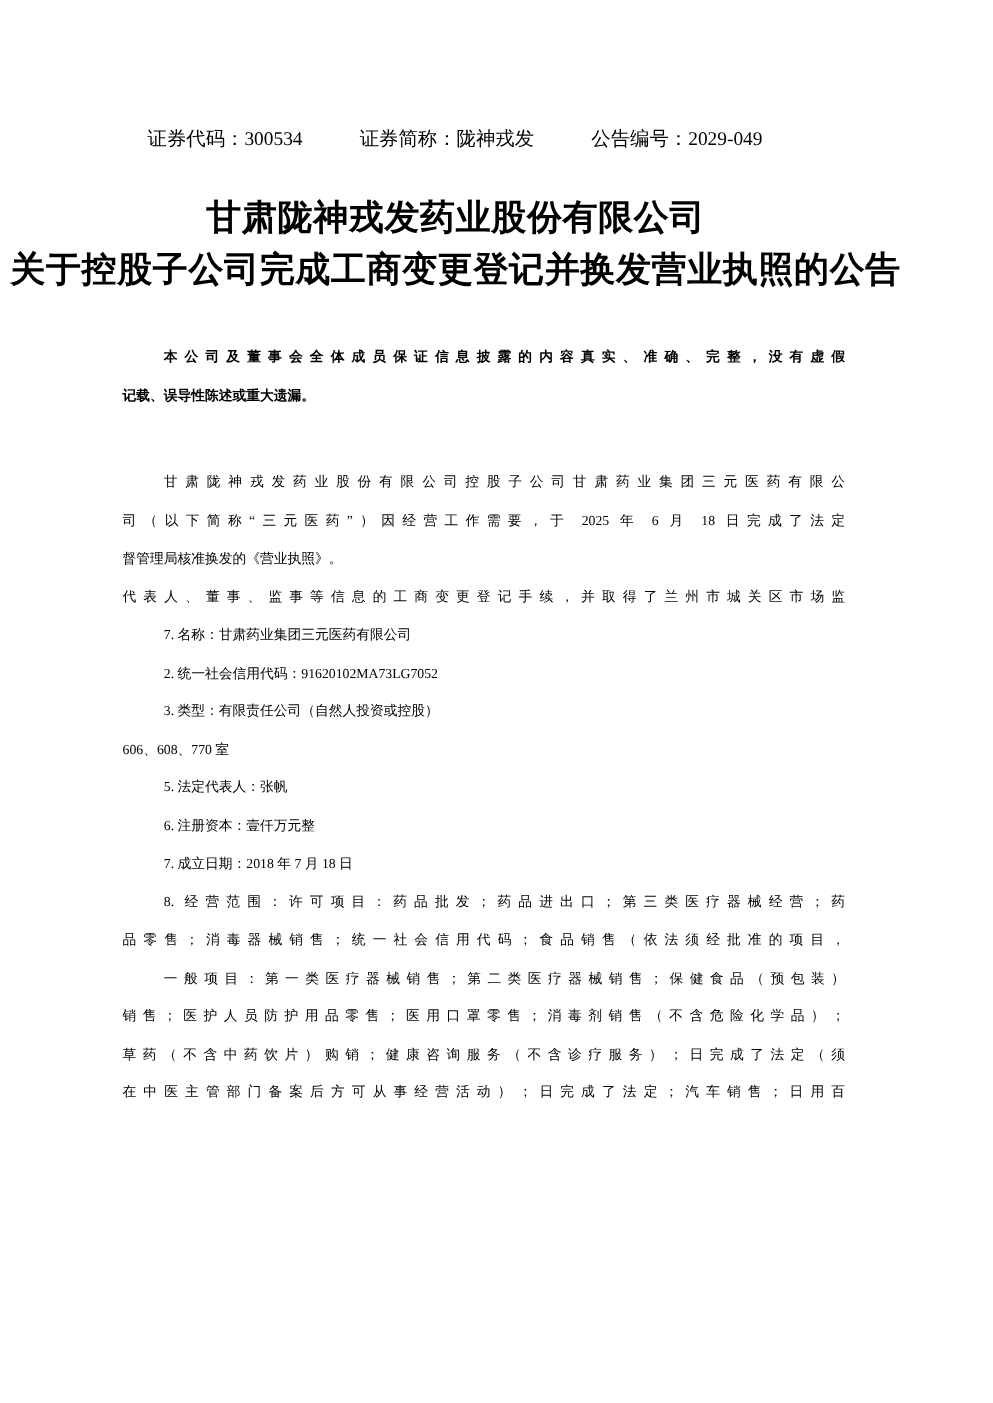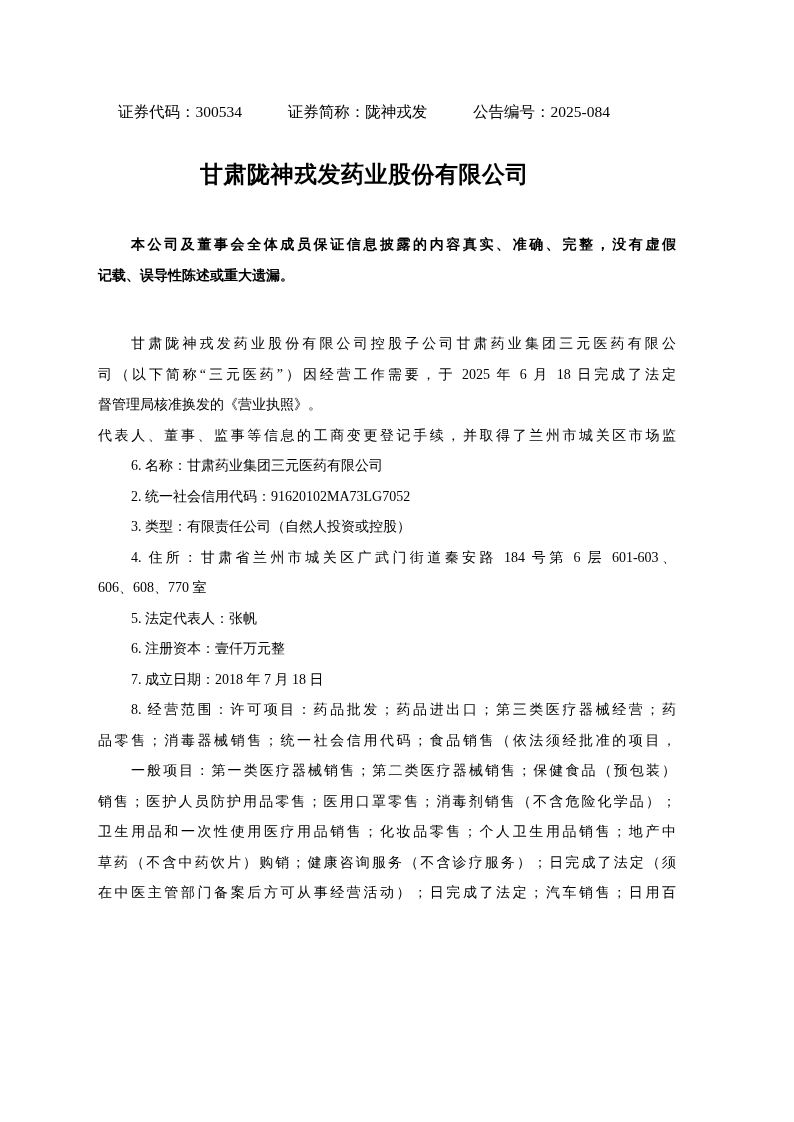--- a/index.html
+++ b/index.html
@@ -20,32 +20,32 @@
     justify-content: space-between;
     font-size: 15.5px;
     line-height: 20px;
     white-space: nowrap;
   }
   .title-block {
     margin-top: 31px;
     text-align: center;
     font-family: "Liberation Sans", "DejaVu Sans", sans-serif;
     font-weight: 700;
-    font-size: 23px;
+    font-size: 28px;
     line-height: 42px;
   }
   .title-line { letter-spacing: 0.5px; }
   .content-block {
     margin-left: 98px;
     width: 578px;
   }
   .disclaimer { margin-top: 34px; }
   .body-text { margin-top: 39px; }
   .line {
-    font-size: 14px;
+    font-size: 11px;
     line-height: 30.5px;
     text-align: left;
     white-space: normal;
   }
   .jfull {
     text-align: justify;
     text-align-last: justify;
     text-justify: inter-ideograph;
   }
   .ind { text-indent: 33px; }
@@ -55,47 +55,46 @@
   }
 </style>
 </head>
 <body>
 
 <div class="page">
 
   <div class="doc-header">
     <span>证券代码：300534</span>
     <span>证券简称：陇神戎发</span>
-    <span>公告编号：2025-084</span>
+    <span>公告编号：2029-049</span>
   </div>
 
   <div class="title-block">
     <div class="title-line">甘肃陇神戎发药业股份有限公司</div>
+    <div class="title-line">关于控股子公司完成工商变更登记并换发营业执照的公告</div>
   </div>
 
   <div class="content-block disclaimer" id="disclaimer">
       <div class="line jfull ind bold">本公司及董事会全体成员保证信息披露的内容真实、准确、完整，没有虚假</div>
       <div class="line bold">记载、误导性陈述或重大遗漏。</div>
     </div>
 
   <div class="content-block body-text" id="docBody">
       <div class="line jfull ind">甘肃陇神戎发药业股份有限公司控股子公司甘肃药业集团三元医药有限公</div>
       <div class="line jfull">司（以下简称“三元医药”）因经营工作需要，于 2025 年 6 月 18 日完成了法定</div>
       <div class="line">督管理局核准换发的《营业执照》。</div>
       <div class="line jfull">代表人、董事、监事等信息的工商变更登记手续，并取得了兰州市城关区市场监</div>
-      <div class="line ind">6. 名称：甘肃药业集团三元医药有限公司</div>
+      <div class="line ind">7. 名称：甘肃药业集团三元医药有限公司</div>
       <div class="line ind">2. 统一社会信用代码：91620102MA73LG7052</div>
       <div class="line ind">3. 类型：有限责任公司（自然人投资或控股）</div>
-      <div class="line jfull ind">4. 住所：甘肃省兰州市城关区广武门街道秦安路 184 号第 6 层 601-603、</div>
       <div class="line">606、608、770 室</div>
       <div class="line ind">5. 法定代表人：张帆</div>
       <div class="line ind">6. 注册资本：壹仟万元整</div>
       <div class="line ind">7. 成立日期：2018 年 7 月 18 日</div>
       <div class="line jfull ind">8. 经营范围：许可项目：药品批发；药品进出口；第三类医疗器械经营；药</div>
       <div class="line jfull">品零售；消毒器械销售；统一社会信用代码；食品销售（依法须经批准的项目，</div>
       <div class="line jfull ind">一般项目：第一类医疗器械销售；第二类医疗器械销售；保健食品（预包装）</div>
       <div class="line jfull">销售；医护人员防护用品零售；医用口罩零售；消毒剂销售（不含危险化学品）；</div>
-      <div class="line jfull">卫生用品和一次性使用医疗用品销售；化妆品零售；个人卫生用品销售；地产中</div>
       <div class="line jfull">草药（不含中药饮片）购销；健康咨询服务（不含诊疗服务）；日完成了法定（须</div>
       <div class="line jfull">在中医主管部门备案后方可从事经营活动）；日完成了法定；汽车销售；日用百</div>
     </div>
 
 </div>
 
 </body></html>

